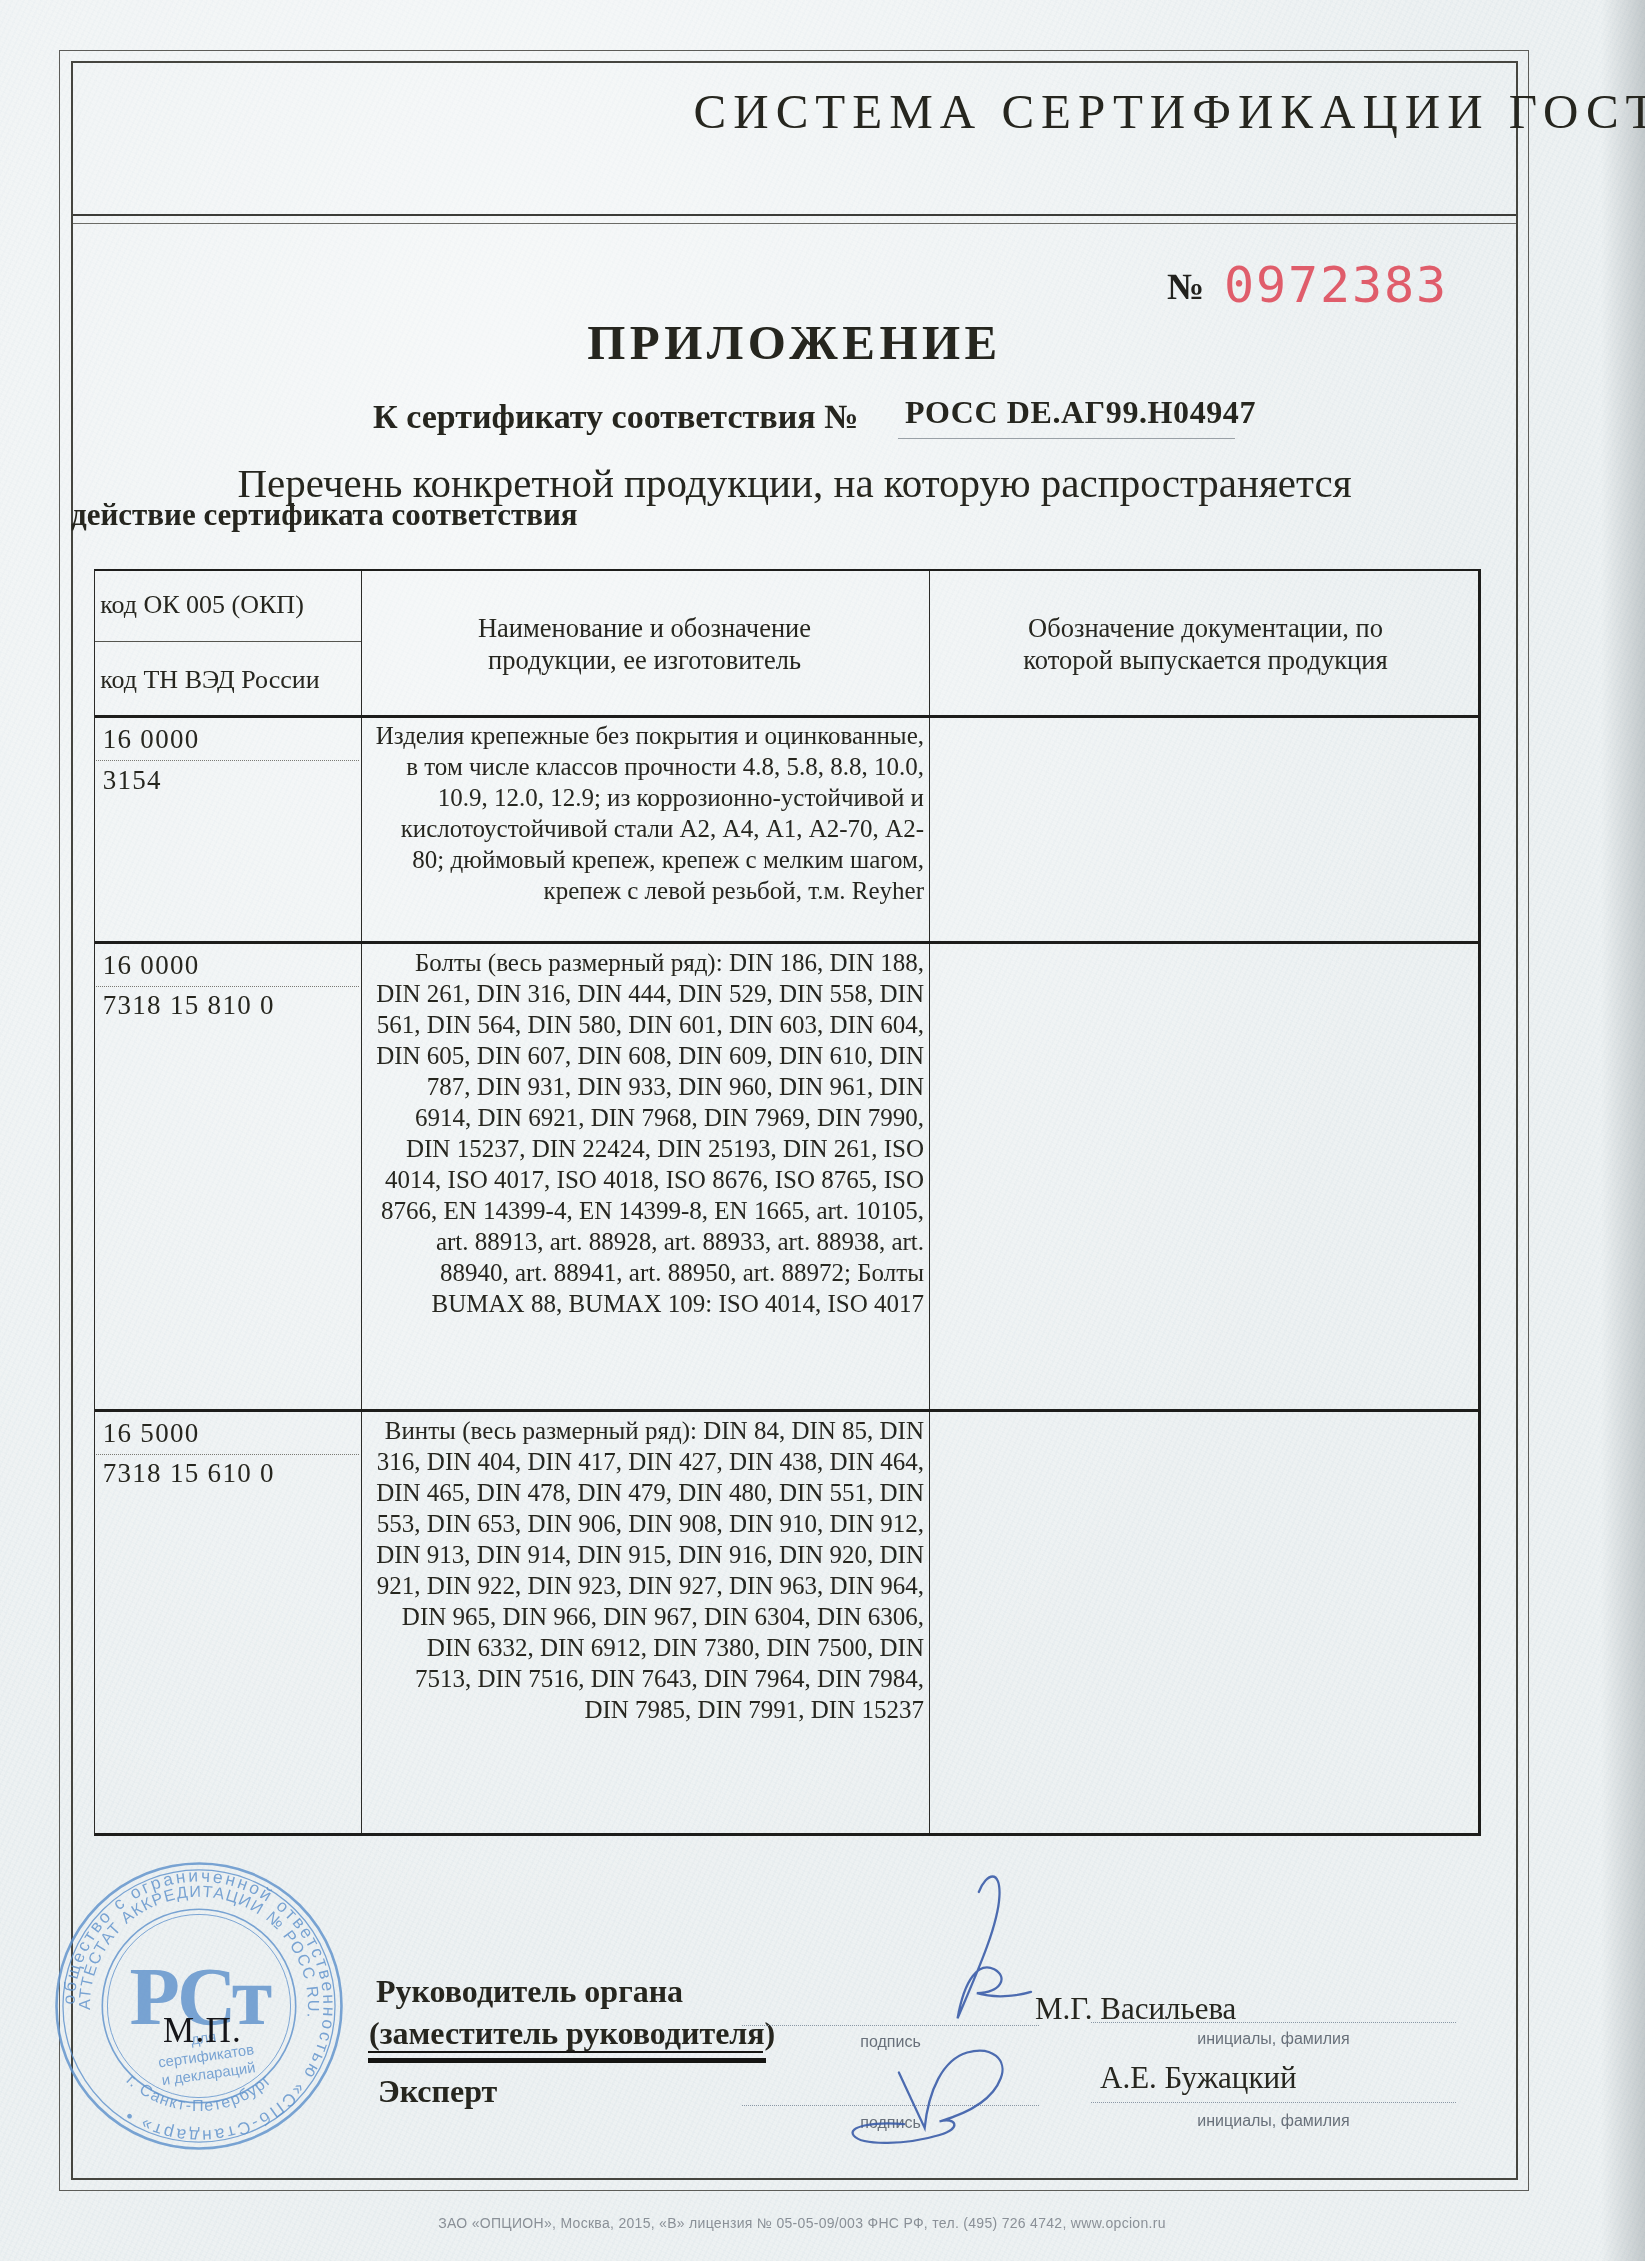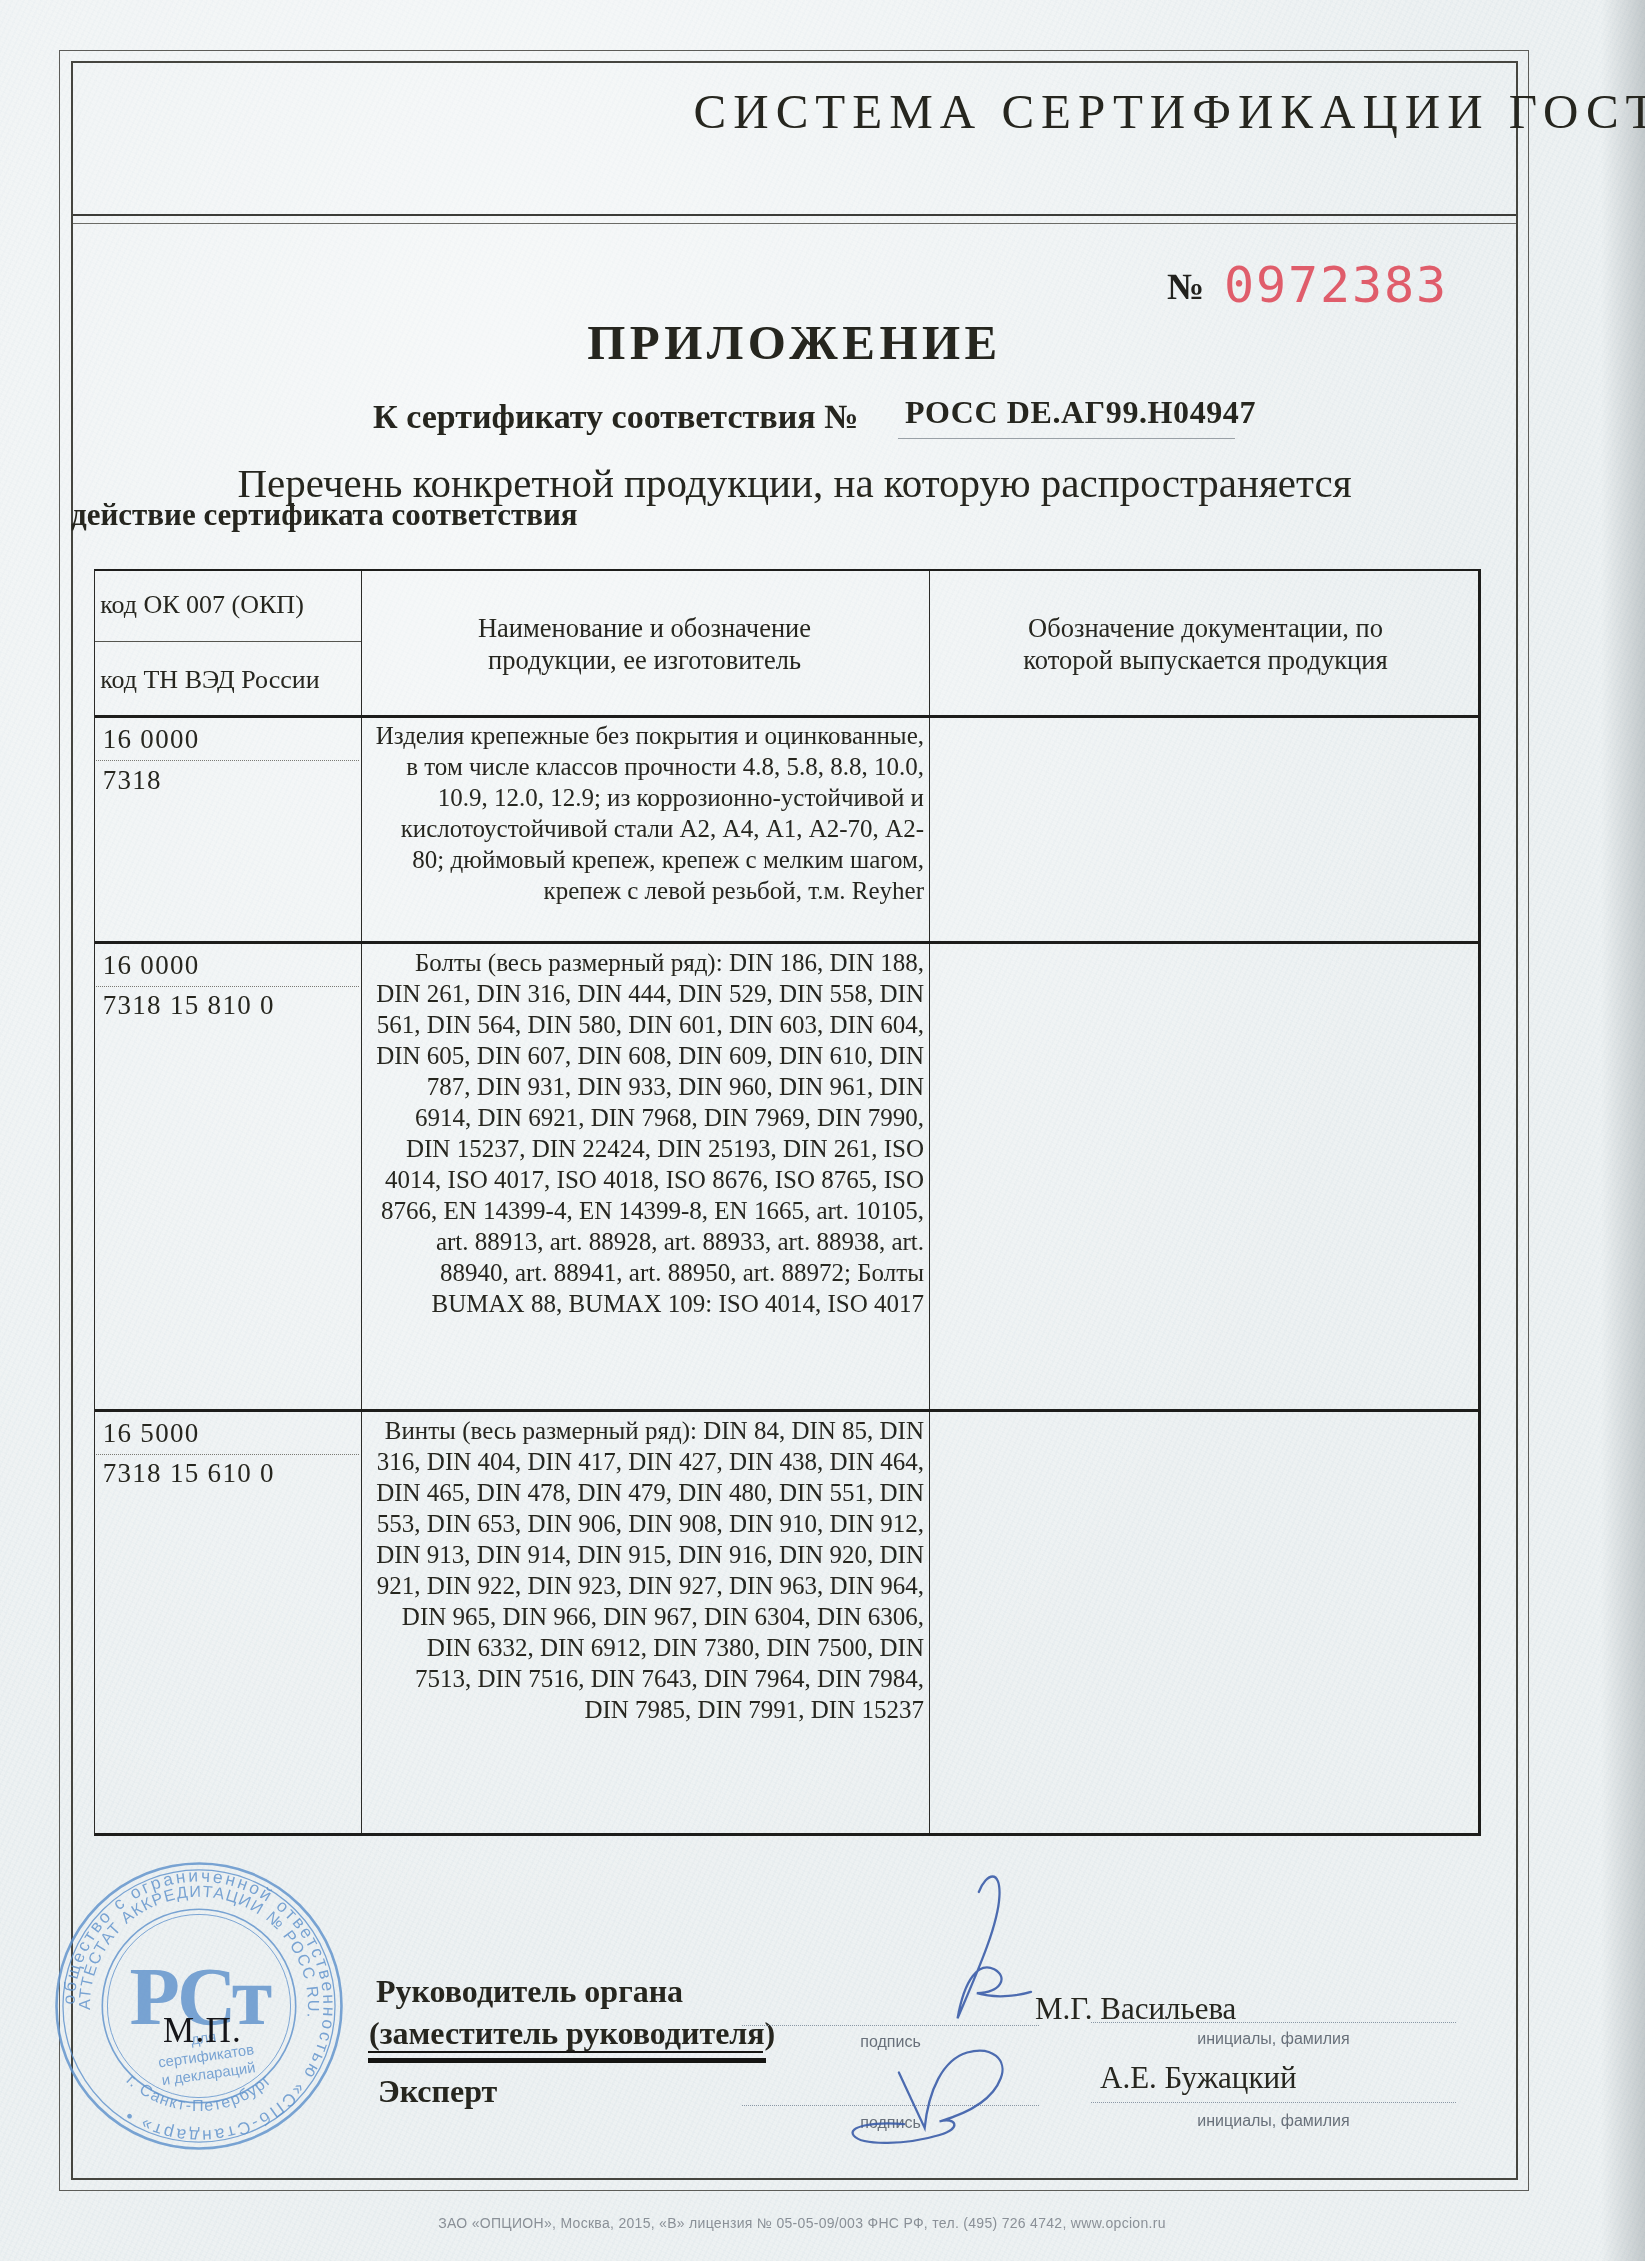--- a/index.html
+++ b/index.html
@@ -83,29 +83,29 @@
   <div class="abs subtitle2">действие сертификата соответствия</div>
 
   <div class="abs prodtable">
     <div class="abs v1"></div>
     <div class="abs v2"></div>
     <div class="abs h-head"></div>
     <div class="abs h-r1"></div>
     <div class="abs h-r2"></div>
     <div class="abs col1-rule"></div>
 
-    <div class="abs th th-c1" style="top:18px;">код ОК 007 (ОКП)</div>
+    <div class="abs th th-c1" style="top:18px;">код ОК 005 (ОКП)</div>
     <div class="abs th th-c1" style="top:93px;">код ТН ВЭД России</div>
     <div class="abs th" style="left:369px;top:41px;width:361px;">Наименование и обозначение продукции, ее изготовитель</div>
     <div class="abs th" style="left:904px;top:41px;width:413px;">Обозначение документации, по которой выпускается продукция</div>
 
     <div>
       <div class="abs code" style="left:7.7px;top:153px;">16 0000</div>
       <div class="abs dotline" style="left:1.3px;top:189px;width:263px;"></div>
-      <div class="abs code" style="left:7.7px;top:194px;">7318</div>
+      <div class="abs code" style="left:7.7px;top:194px;">3154</div>
       <div class="abs desc" style="left:274px;top:149px;">Изделия крепежные без покрытия и оцинкованные, в том числе классов прочности 4.8, 5.8, 8.8, 10.0, 10.9, 12.0, 12.9; из коррозионно-устойчивой и кислотоустойчивой стали А2, А4, А1, А2-70, А2-80;  дюймовый крепеж, крепеж с мелким шагом, крепеж с левой резьбой, т.м. Reyher</div>
       <div class="abs" style="left:845px;top:149px;width:529px;"></div>
     </div>
 
     <div>
       <div class="abs code" style="left:7.7px;top:379px;">16 0000</div>
       <div class="abs dotline" style="left:1.3px;top:415px;width:263px;"></div>
       <div class="abs code" style="left:7.7px;top:419px;">7318 15 810 0</div>
       <div class="abs desc" style="left:274px;top:376px;">Болты (весь размерный ряд): DIN 186, DIN 188, DIN 261, DIN 316, DIN 444, DIN 529, DIN 558, DIN 561, DIN 564, DIN 580, DIN 601, DIN 603, DIN 604, DIN 605, DIN 607, DIN 608, DIN 609, DIN 610, DIN 787, DIN 931, DIN 933, DIN 960, DIN 961, DIN 6914, DIN 6921, DIN 7968, DIN 7969, DIN 7990, DIN 15237, DIN 22424, DIN 25193, DIN 261, ISO 4014, ISO 4017, ISO 4018, ISO 8676, ISO 8765, ISO 8766,  EN 14399-4, EN 14399-8, EN 1665, art. 10105, art. 88913, art. 88928, art. 88933, art. 88938, art. 88940,  art. 88941, art. 88950, art. 88972; Болты BUMAX 88, BUMAX 109: ISO 4014, ISO 4017</div>
       <div class="abs" style="left:845px;top:376px;width:529px;"></div>

